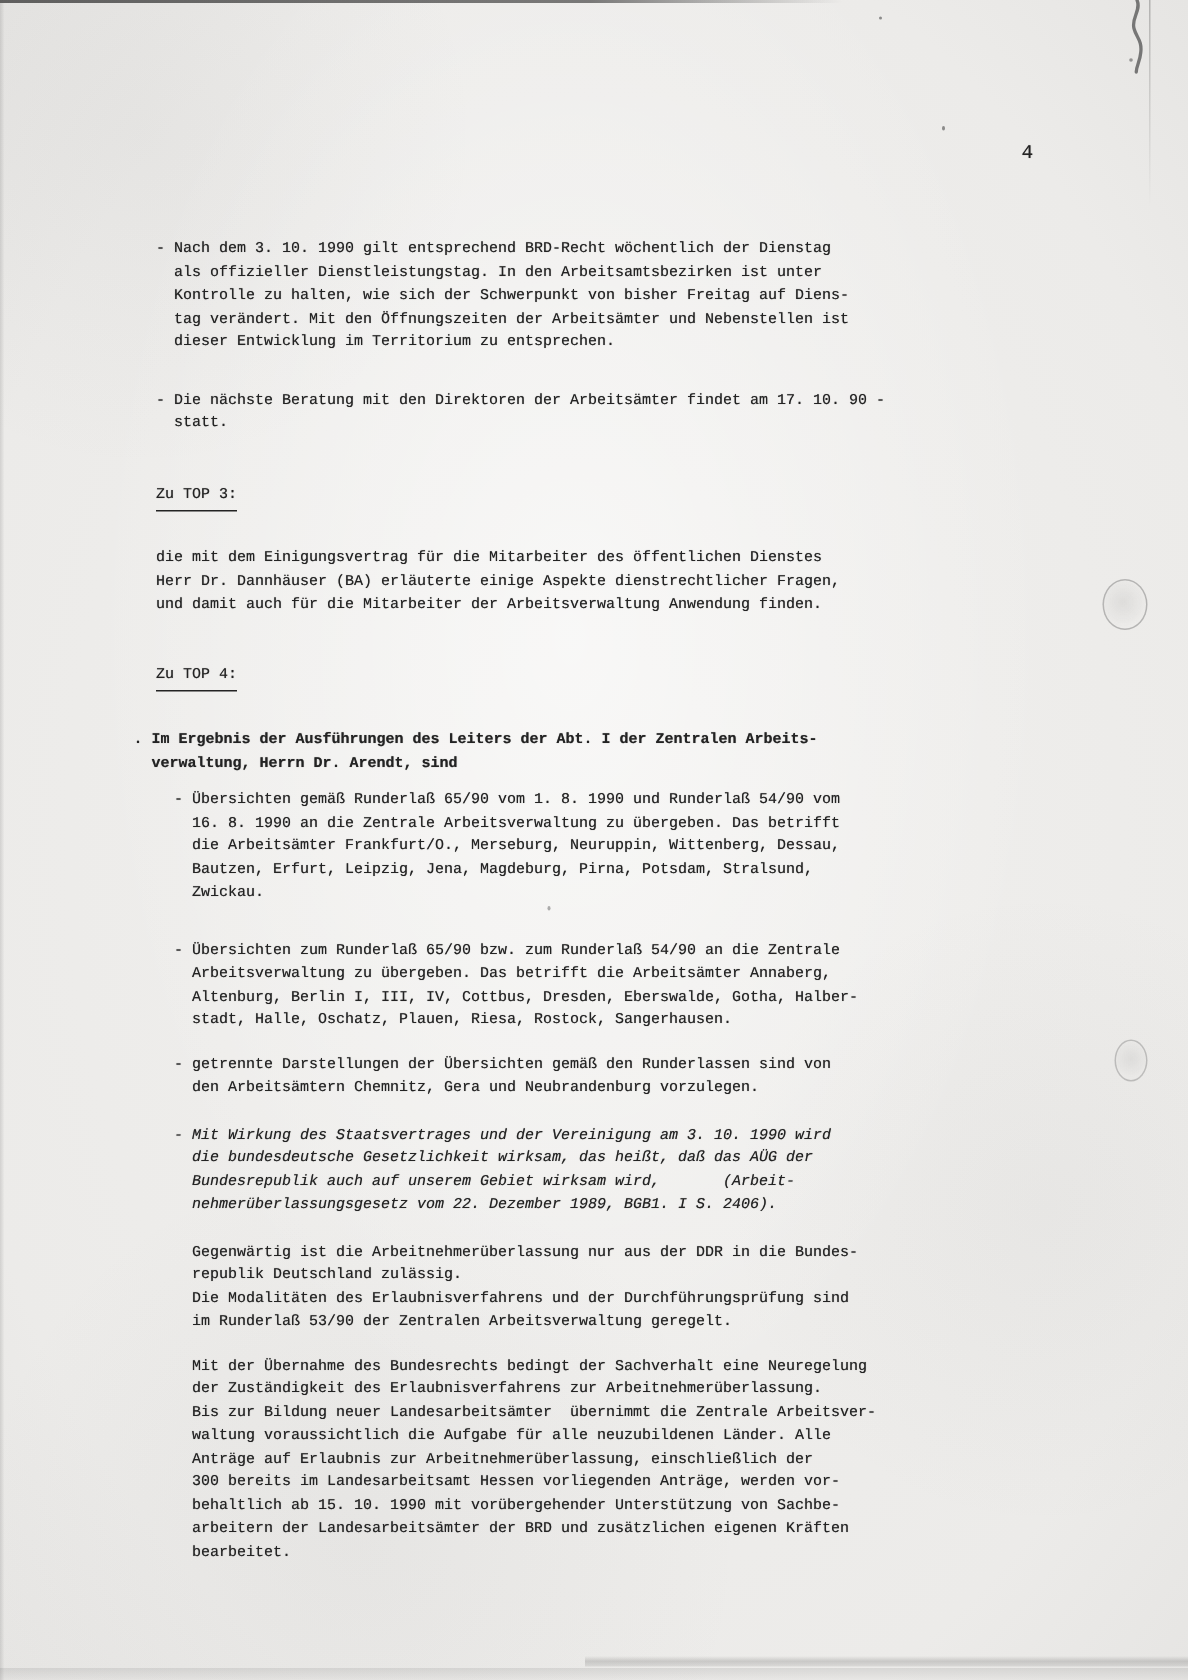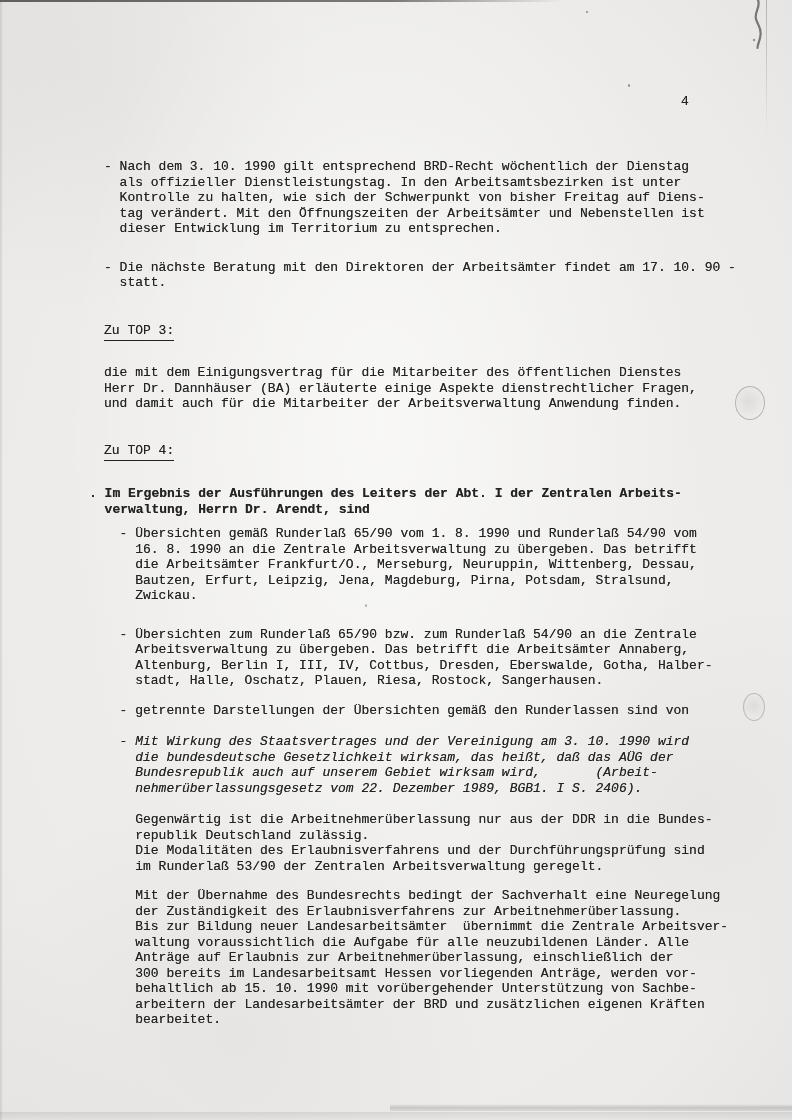--- a/index.html
+++ b/index.html
@@ -18,21 +18,21 @@
       radial-gradient(circle at 12% 8%, rgba(120,120,120,0.06) 0%, rgba(120,120,120,0) 18%),
       radial-gradient(circle at 88% 72%, rgba(120,120,120,0.05) 0%, rgba(120,120,120,0) 20%),
       radial-gradient(circle at 30% 92%, rgba(120,120,120,0.06) 0%, rgba(120,120,120,0) 22%),
       radial-gradient(ellipse at 50% 50%, var(--paper) 0%, #ecebe9 78%, #e6e5e3 100%);
     font-family:"Liberation Mono","DejaVu Sans Mono",monospace;
     color:var(--ink);
   }
   
   .doc-body{
     position:absolute;left:104px;top:159px;width:640px;
-    font-size:13px;line-height:15.5px;
+    font-size:10px;line-height:15.5px;
     text-shadow:0 0 0.5px rgba(35,35,35,0.65);
   }
   .block{white-space:pre;}
   .line{white-space:pre;min-height:15.5px;}
   .heading .u{
     display:inline-block;
     border-bottom:1.3px solid var(--ink);
     padding-bottom:2px;
   }
   .dotbullet{margin-left:-15px;font-weight:bold;}
@@ -120,19 +120,19 @@
 
   <div class="doc-body" id="doc-body">
       <div class="block bullet1" data-block="para-dienstag"><div class="line">- Nach dem 3. 10. 1990 gilt entsprechend BRD-Recht wöchentlich der Dienstag</div><div class="line">  als offizieller Dienstleistungstag. In den Arbeitsamtsbezirken ist unter</div><div class="line">  Kontrolle zu halten, wie sich der Schwerpunkt von bisher Freitag auf Diens-</div><div class="line">  tag verändert. Mit den Öffnungszeiten der Arbeitsämter und Nebenstellen ist</div><div class="line">  dieser Entwicklung im Territorium zu entsprechen.</div></div>
       <div class="block bullet1" data-block="para-beratung"><div class="line">- Die nächste Beratung mit den Direktoren der Arbeitsämter findet am 17. 10. 90 -</div><div class="line">  statt.</div></div>
       <div class="block heading" data-block="heading-top3"><div class="line"><span class="u">Zu TOP 3:</span></div></div>
       <div class="block para" data-block="para-dannhaeuser"><div class="line">die mit dem Einigungsvertrag für die Mitarbeiter des öffentlichen Dienstes</div><div class="line">Herr Dr. Dannhäuser (BA) erläuterte einige Aspekte dienstrechtlicher Fragen,</div><div class="line">und damit auch für die Mitarbeiter der Arbeitsverwaltung Anwendung finden.</div></div>
       <div class="block heading" data-block="heading-top4"><div class="line"><span class="u">Zu TOP 4:</span></div></div>
       <div class="block dotbullet" data-block="para-ergebnis"><div class="line">. Im Ergebnis der Ausführungen des Leiters der Abt. I der Zentralen Arbeits-</div><div class="line">  verwaltung, Herrn Dr. Arendt, sind</div></div>
       <div class="block para" data-block="para-uebersichten-uebergabe"><div class="line">  - Übersichten gemäß Runderlaß 65/90 vom 1. 8. 1990 und Runderlaß 54/90 vom</div><div class="line">    16. 8. 1990 an die Zentrale Arbeitsverwaltung zu übergeben. Das betrifft</div><div class="line">    die Arbeitsämter Frankfurt/O., Merseburg, Neuruppin, Wittenberg, Dessau,</div><div class="line">    Bautzen, Erfurt, Leipzig, Jena, Magdeburg, Pirna, Potsdam, Stralsund,</div><div class="line">    Zwickau.</div></div>
       <div class="block para" data-block="para-uebersichten-zentrale"><div class="line">  - Übersichten zum Runderlaß 65/90 bzw. zum Runderlaß 54/90 an die Zentrale</div><div class="line">    Arbeitsverwaltung zu übergeben. Das betrifft die Arbeitsämter Annaberg,</div><div class="line">    Altenburg, Berlin I, III, IV, Cottbus, Dresden, Eberswalde, Gotha, Halber-</div><div class="line">    stadt, Halle, Oschatz, Plauen, Riesa, Rostock, Sangerhausen.</div></div>
-      <div class="block para" data-block="para-getrennte-darstellungen"><div class="line">  - getrennte Darstellungen der Übersichten gemäß den Runderlassen sind von</div></div>
+      <div class="block para" data-block="para-getrennte-darstellungen"><div class="line">  - getrennte Darstellungen der Übersichten gemäß den Runderlassen sind von</div><div class="line">    den Arbeitsämtern Chemnitz, Gera und Neubrandenburg vorzulegen.</div></div>
       <div class="block para" data-block="para-staatsvertrag"><div class="line">  - Mit Wirkung des Staatsvertrages und der Vereinigung am 3. 10. 1990 wird</div><div class="line">    die bundesdeutsche Gesetzlichkeit wirksam, das heißt, daß das AÜG der</div><div class="line">    Bundesrepublik auch auf unserem Gebiet wirksam wird,       (Arbeit-</div><div class="line">    nehmerüberlassungsgesetz vom 22. Dezember 1989, BGB1. I S. 2406).</div></div>
       <div class="block para" data-block="para-gegenwaertig"><div class="line">    Gegenwärtig ist die Arbeitnehmerüberlassung nur aus der DDR in die Bundes-</div><div class="line">    republik Deutschland zulässig.</div><div class="line">    Die Modalitäten des Erlaubnisverfahrens und der Durchführungsprüfung sind</div><div class="line">    im Runderlaß 53/90 der Zentralen Arbeitsverwaltung geregelt.</div></div>
       <div class="block para" data-block="para-uebernahme-bundesrecht"><div class="line">    Mit der Übernahme des Bundesrechts bedingt der Sachverhalt eine Neuregelung</div><div class="line">    der Zuständigkeit des Erlaubnisverfahrens zur Arbeitnehmerüberlassung.</div><div class="line">    Bis zur Bildung neuer Landesarbeitsämter  übernimmt die Zentrale Arbeitsver-</div><div class="line">    waltung voraussichtlich die Aufgabe für alle neuzubildenen Länder. Alle</div><div class="line">    Anträge auf Erlaubnis zur Arbeitnehmerüberlassung, einschließlich der</div><div class="line">    300 bereits im Landesarbeitsamt Hessen vorliegenden Anträge, werden vor-</div><div class="line">    behaltlich ab 15. 10. 1990 mit vorübergehender Unterstützung von Sachbe-</div><div class="line">    arbeitern der Landesarbeitsämter der BRD und zusätzlichen eigenen Kräften</div><div class="line">    bearbeitet.</div></div>
     </div>
 
 </div>
 
 </body></html>

